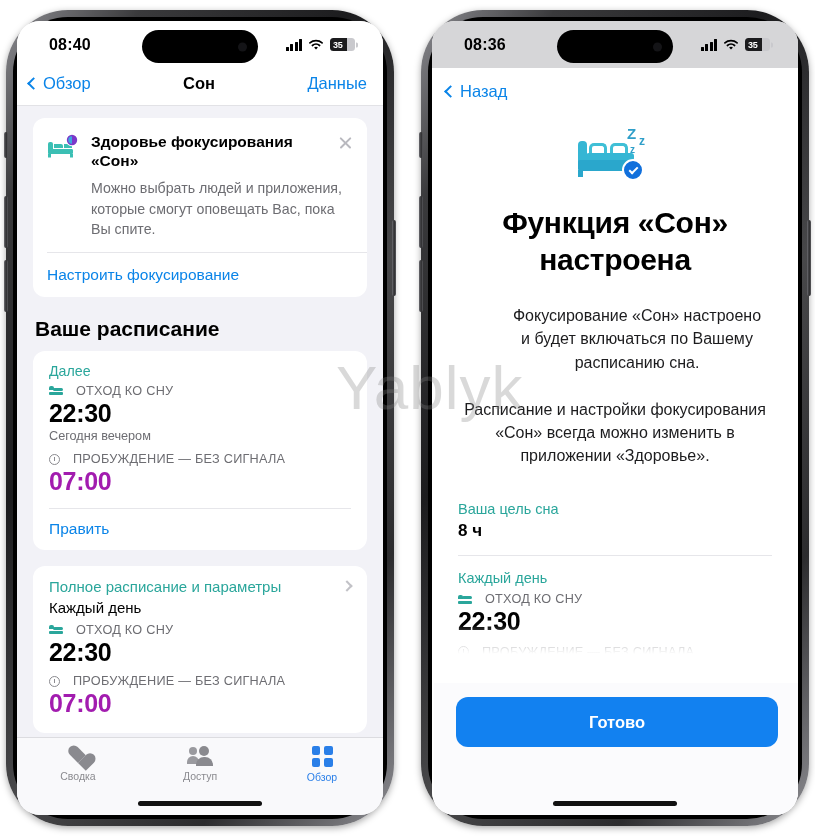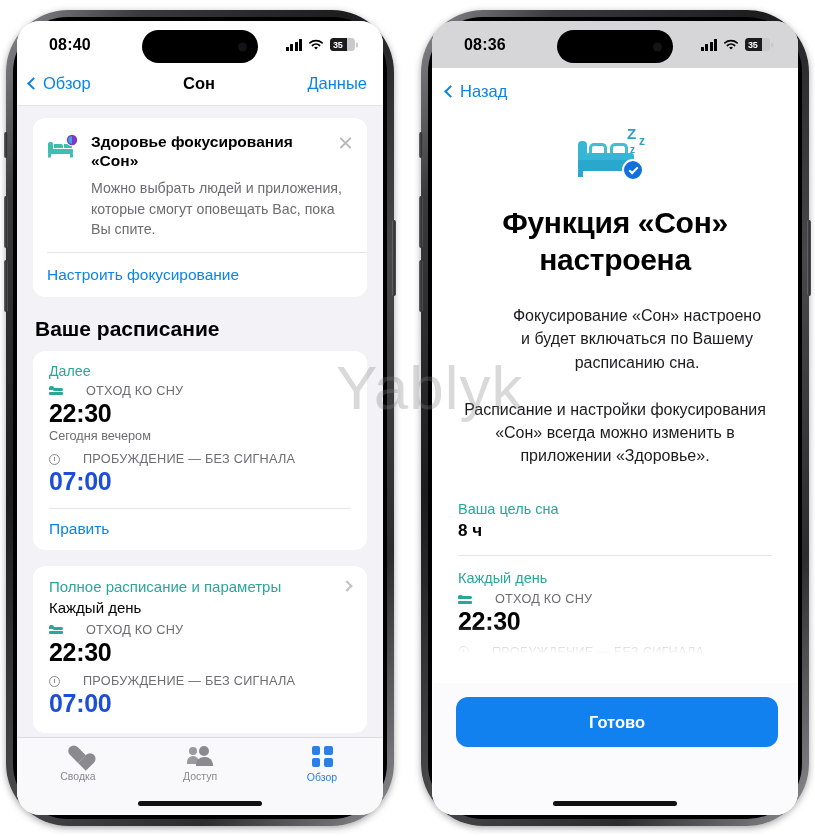--- a/index.html
+++ b/index.html
@@ -123,24 +123,24 @@
   }
   .banner-close:before{transform:rotate(45deg)} .banner-close:after{transform:rotate(-45deg)}
   .banner-desc { font-size:14.2px; color:#6d6d72; line-height:1.45; padding: 6px 14px 12px 58px; }
   .card-divider { height:1px; background:#e6e6ea; margin-left:14px; }
   .banner-action { font-size:15.5px; color:#0a84e8; padding:13px 14px; cursor:pointer; }
 
   .section-h { font-size:21px; font-weight:700; color:#000; padding: 4px 18px 10px; }
 
   .sch-card { padding: 12px 16px 0; }
   .sch-kicker { font-size:14.2px; color:#2aa69b; font-weight:500; }
-  .row-ico { display:flex; align-items:center; gap:23px; margin-top:5px; }
+  .row-ico { display:flex; align-items:center; gap:13px; margin-top:5px; }
   .lbl-caps { font-size:12.7px; color:#6d6d72; letter-spacing:.25px; }
   .time-big { font-size:25px; font-weight:700; color:#000; line-height:1.18; letter-spacing:-.3px; margin-top:1px; }
-  .time-big.dim { color:#1d4ed8; }
+  .time-big.dim { color:#a21caf; }
   .sub-small { font-size:12.7px; color:#6d6d72; margin-top:1px; }
   .sch-divider { height:1px; background:#e6e6ea; margin:11px 0 0 0; }
   .sch-edit { font-size:15.5px; color:#0a84e8; padding:11px 0 12px; cursor:pointer; }
 
   .full-card { padding: 12px 16px 14px; position:relative; }
   .full-link { font-size:15px; color:#2aa69b; font-weight:500; }
   .full-row-head { display:flex; align-items:center; justify-content:space-between; }
   .chev-r { width:8px; height:8px; border-right:2px solid #c2c2c7; border-top:2px solid #c2c2c7; transform:rotate(45deg); }
   .full-sub { font-size:15px; color:#000; font-weight:500; margin-top:4px; }
 

